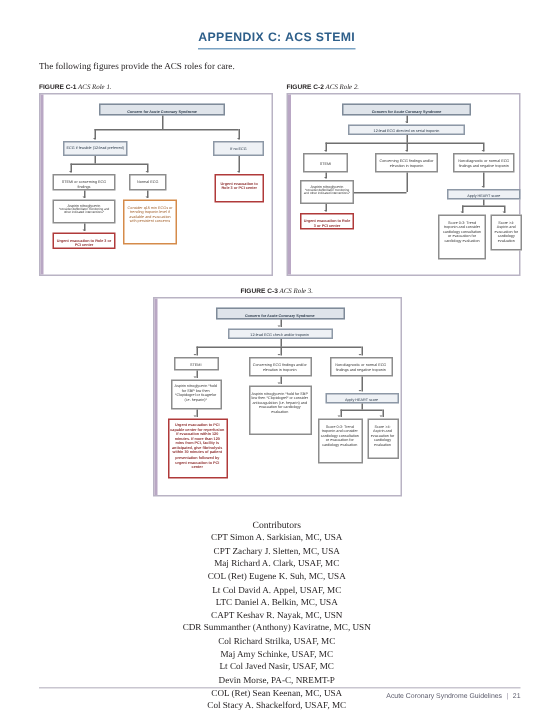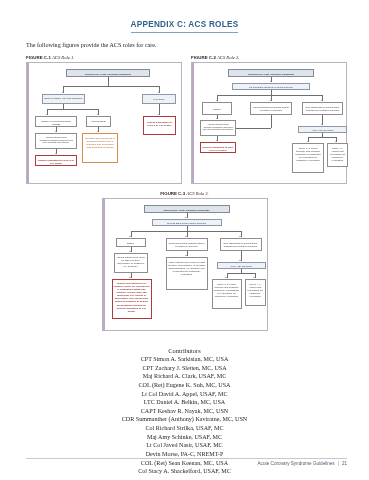--- a/index.html
+++ b/index.html
@@ -175,21 +175,21 @@
   }
   .footer .sep { color: #9a96a6; }
 </style>
 </head>
 <body>
 
 <div class="page">
 
   <div class="title-wrap">
     <div class="title-underline">
-      <div class="appendix-title">APPENDIX C: ACS ROLES</div>
+      <div class="appendix-title">APPENDIX C: ACS STEMI</div>
     </div>
   </div>
 
   <div class="intro-line">The following figures provide the ACS roles for care.</div>
 
   <div class="fig-row">
 
     <div class="fig-block">
       <div class="fig-caption">
         <span class="fig-label">FIGURE C-1</span>

